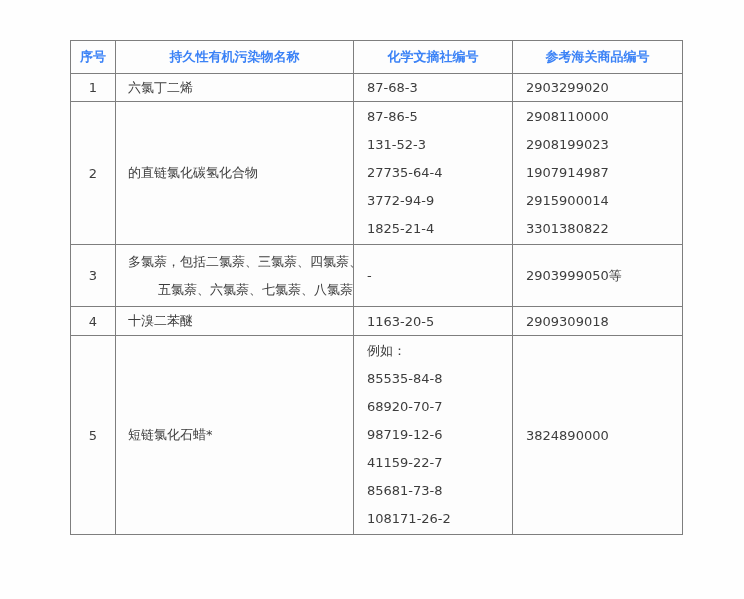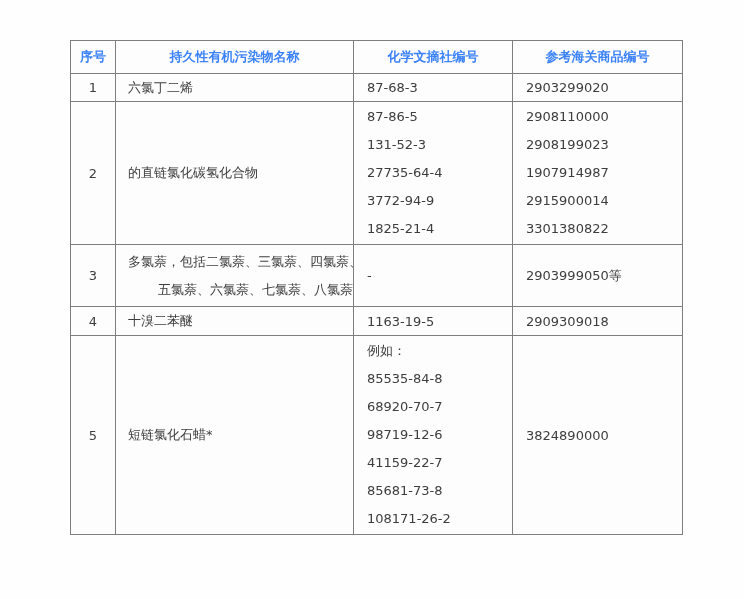--- a/index.html
+++ b/index.html
@@ -131,21 +131,21 @@
           <div class="nline">多氯萘，包括二氯萘、三氯萘、四氯萘、</div>
           <div class="nline">五氯萘、六氯萘、七氯萘、八氯萘</div>
         </td>
         <td class="cas">-</td>
         <td class="customs">2903999050等</td>
       </tr>
 
       <tr class="r4">
         <td class="no">4</td>
         <td class="name">十溴二苯醚</td>
-        <td class="cas">1163-19-5</td>
+        <td class="cas">1163-20-5</td>
         <td class="customs">2909309018</td>
       </tr>
 
       <tr class="r5">
         <td class="no">5</td>
         <td class="name">短链氯化石蜡*</td>
         <td class="cas multiline">
           <div class="line">例如：</div>
           <div class="line">85535-84-8</div>
           <div class="line">68920-70-7</div>

